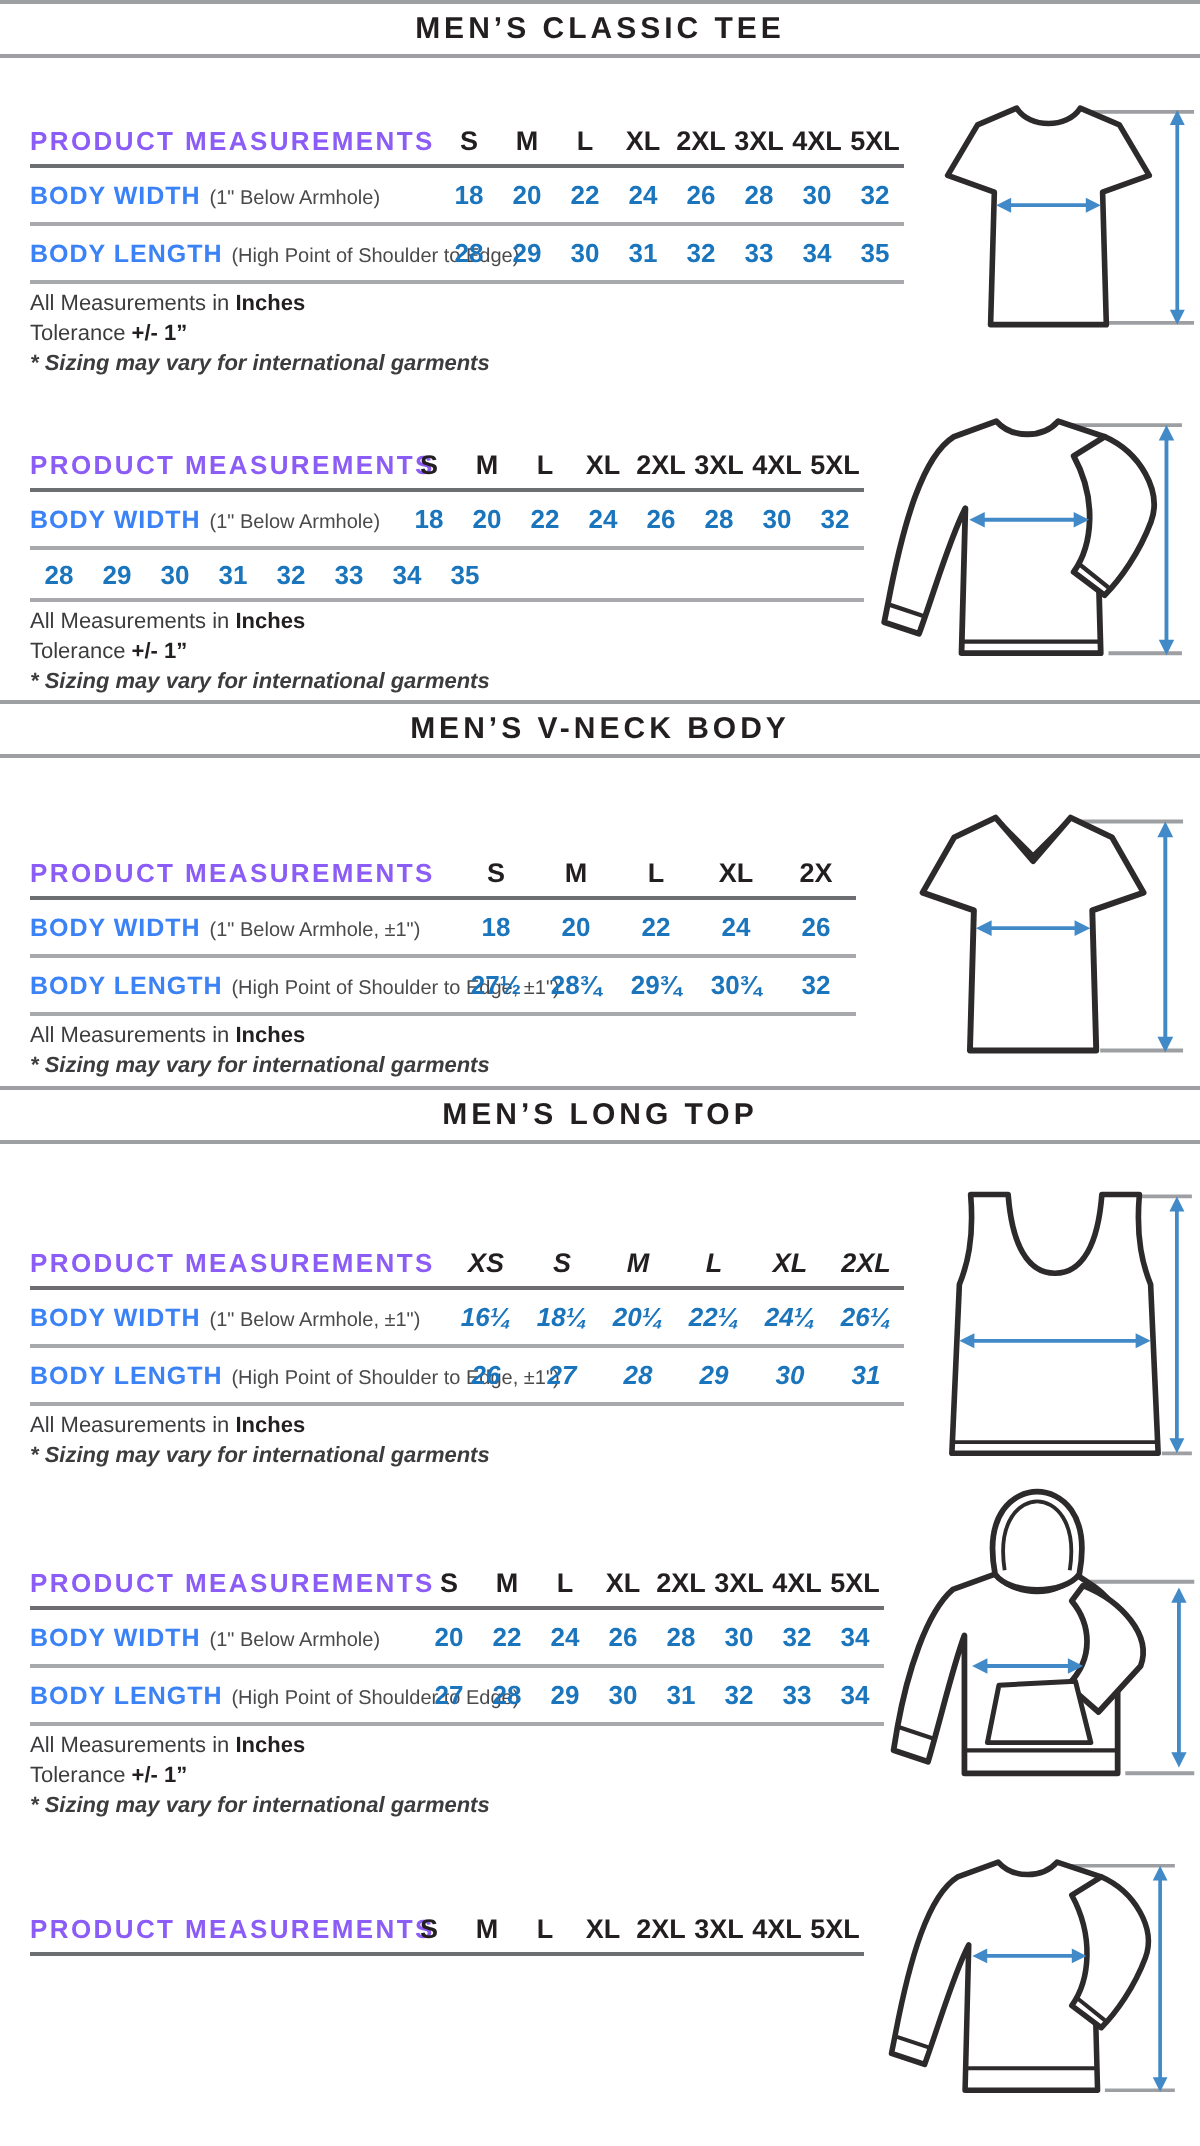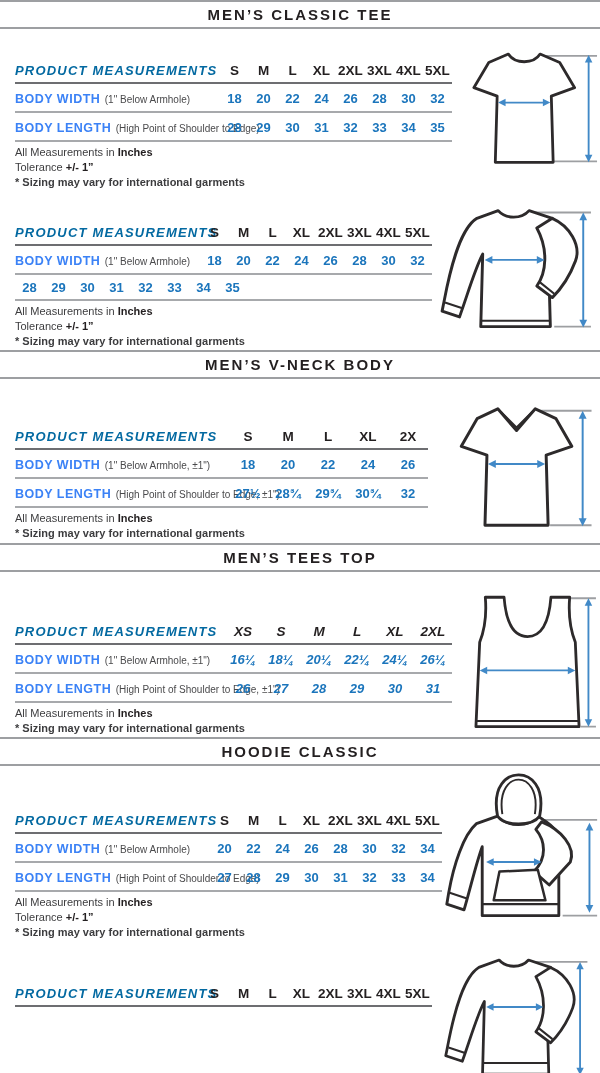--- a/index.html
+++ b/index.html
@@ -8,32 +8,32 @@
   section{display:block;}
   .title-bar{border-top:2px solid #9d9fa2;border-bottom:2px solid #9d9fa2;text-align:center;padding:4px 0;}
   .title-bar h2{margin:0;font-size:15px;font-weight:bold;letter-spacing:2px;color:#231f20;text-align:center;}
   .content{display:flex;padding-left:15px;}
   .left{flex:1;min-width:0;}
   .right{flex:none;display:flex;justify-content:flex-end;}
   .trow{display:flex;align-items:baseline;}
   .head-row{border-bottom:2px solid #6d6e71;padding-bottom:4px;}
   .data-row{border-bottom:2px solid #a7a9ac;padding:5px 0 4px 0;}
   .label-cell{flex:1;min-width:0;white-space:nowrap;}
-  .head-label{font-weight:bold;font-size:13px;letter-spacing:1.2px;color:#0369a1;font-style:italic;}
+  .head-label{font-weight:bold;font-size:13px;letter-spacing:1.2px;color:#8b5cf6;}
   .scell{text-align:center;font-weight:bold;font-size:13.5px;color:#231f20;}
   .vcell{text-align:center;font-weight:bold;font-size:13px;color:#1b75bc;}
   .cols8 .scell,.cols8 .vcell{width:29px;}
   .cols5 .scell,.cols5 .vcell{width:40px;}
   .cols6 .scell,.cols6 .vcell{width:38px;font-style:italic;}
   .rlabel{color:#3b82f6;font-weight:bold;font-size:12.5px;letter-spacing:.5px;}
   .rdesc{color:#4a4a4c;font-size:10px;}
   .notes{margin-top:4px;font-size:11px;color:#3c3c3e;}
   .notes p{margin:3px 0;}
   .notes b{color:#231f20;}
-  .sizing{font-weight:bold;}
+  .sizing{font-style:italic;font-weight:bold;}
   svg{display:block;}
 </style>
 </head>
 <body>
 
 <div class="sheet">
 
   <section>
     <div class="title-bar">
       <h2>MEN’S CLASSIC TEE</h2>
@@ -210,21 +210,21 @@
             <polygon points="141,16 137,24 145,24" fill="#4189c7"></polygon>
             <polygon points="141,133 137,125 145,125" fill="#4189c7"></polygon>
           </g>
         </svg>
       </div>
     </div>
   </section>
 
   <section>
     <div class="title-bar">
-      <h2>MEN’S TEES TOP</h2>
+      <h2>MEN’S LONG TOP</h2>
     </div>
     <div class="content cols6" style="min-height:150px;">
       <div class="left" style="padding-top:52px;">
         <div class="trow head-row">
           <div class="label-cell head-label">PRODUCT MEASUREMENTS</div>
           <div class="scell">XS</div>
           <div class="scell">S</div>
           <div class="scell">M</div>
           <div class="scell">L</div>
           <div class="scell">XL</div>
@@ -267,23 +267,20 @@
             <line x1="140" y1="20" x2="140" y2="143" stroke="#4189c7" stroke-width="2"></line>
             <polygon points="140,13 136,21 144,21" fill="#4189c7"></polygon>
             <polygon points="140,150 136,142 144,142" fill="#4189c7"></polygon>
           </g>
         </svg>
       </div>
     </div>
   </section>
 
   <section>
-    <div class="title-bar">
-      <h2>HOODIE CLASSIC</h2>
-    </div>
     <div class="content cols8" style="min-height:159px;">
       <div class="left" style="padding-top:47px;">
         <div class="trow head-row">
           <div class="label-cell head-label">PRODUCT MEASUREMENTS</div>
           <div class="scell">S</div>
           <div class="scell">M</div>
           <div class="scell">L</div>
           <div class="scell">XL</div>
           <div class="scell">2XL</div>
           <div class="scell">3XL</div>

